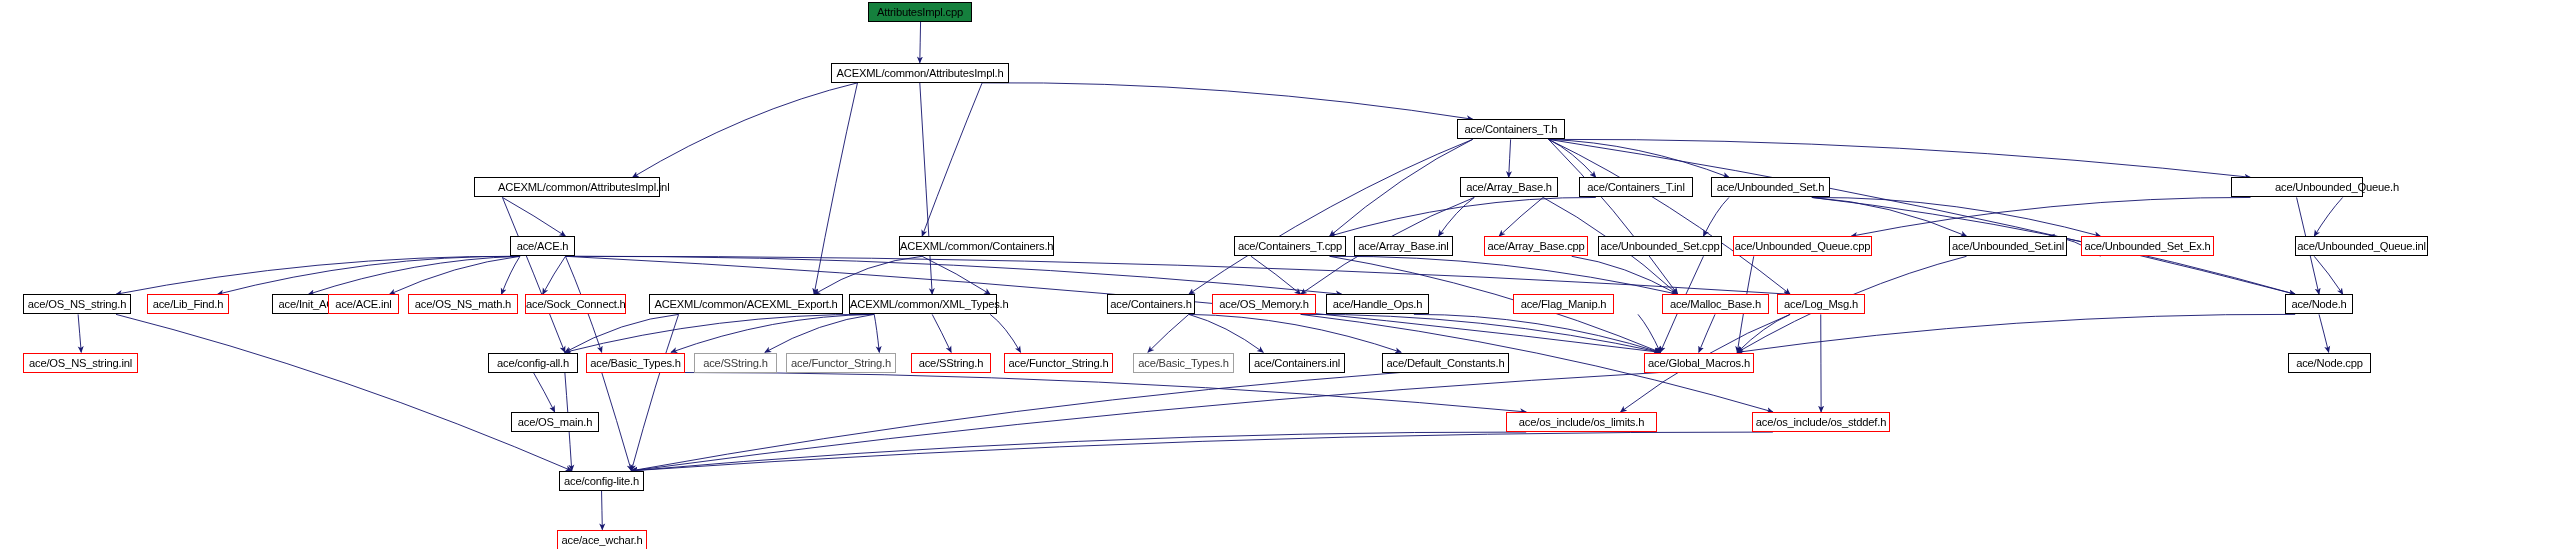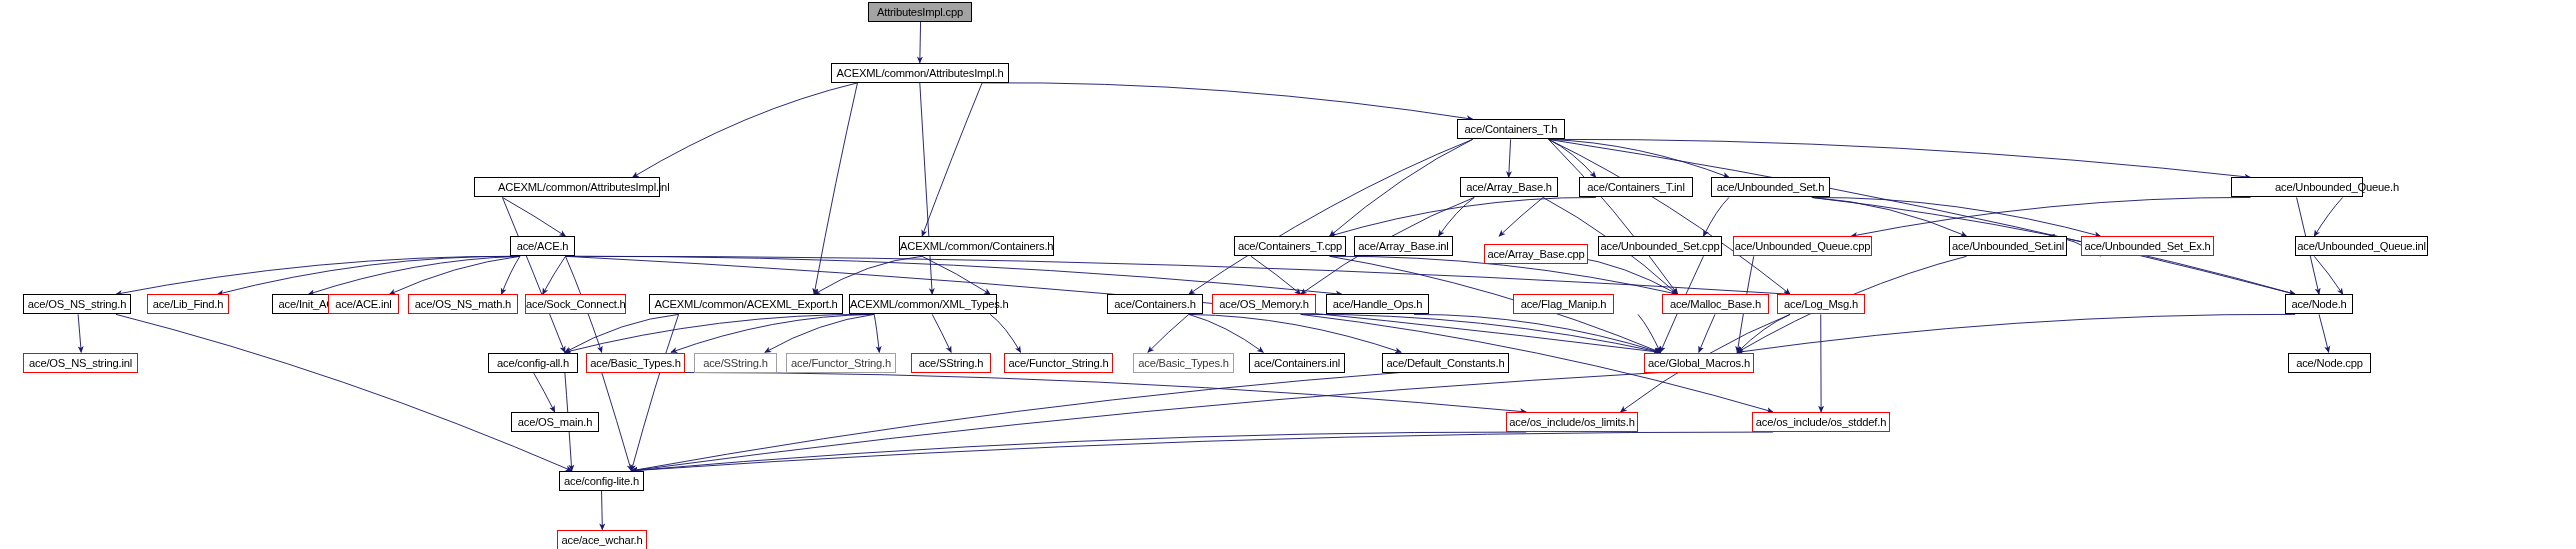--- a/index.html
+++ b/index.html
@@ -25,21 +25,21 @@
     text-align:center;
     white-space:nowrap;
     font-size:11.2px;
     letter-spacing:-0.2px;
     color:#000000;
     background:#ffffff;
     border:0.8px solid #000000;
     z-index:2;
   }
   .node.root {
-    background:#a3a3a3;
+    background:#15803d;
     border:0.8px solid #000000;
   }
   .node.redborder { border:0.8px solid #ff0000; }
   .node.grayborder { border:0.8px solid #a0a0a0; color:#3a3a3a; }
 </style>
 </head>
 <body>
 
 <div id="graph">
   <svg id="edges" viewBox="0 0 3325 709">
@@ -139,53 +139,53 @@
       <div class="node " style="left: 1457px; top: 119px; width: 108px;">ace/Containers_T.h</div>
       <div class="node " style="left: 474px; top: 177px; width: 186px; padding-left: 23px;">ACEXML/common/AttributesImpl.inl</div>
       <div class="node " style="left: 1460px; top: 177px; width: 98px;">ace/Array_Base.h</div>
       <div class="node " style="left: 1579px; top: 177px; width: 114px;">ace/Containers_T.inl</div>
       <div class="node " style="left: 1711px; top: 177px; width: 119px;">ace/Unbounded_Set.h</div>
       <div class="node " style="left: 2231px; top: 177px; width: 132px; padding-left: 43px;">ace/Unbounded_Queue.h</div>
       <div class="node " style="left: 510px; top: 236px; width: 65px;">ace/ACE.h</div>
       <div class="node " style="left: 899px; top: 236px; width: 155px;">ACEXML/common/Containers.h</div>
       <div class="node " style="left: 1234px; top: 236px; width: 112px;">ace/Containers_T.cpp</div>
       <div class="node " style="left: 1354px; top: 236px; width: 99px;">ace/Array_Base.inl</div>
-      <div class="node redborder" style="left: 1484px; top: 236px; width: 104px; margin-top: 8px;">ace/Array_Base.cpp</div>
+      <div class="node redborder" style="left: 1484px; top: 236px; width: 104px;">ace/Array_Base.cpp</div>
       <div class="node " style="left: 1598px; top: 236px; width: 124px;">ace/Unbounded_Set.cpp</div>
       <div class="node redborder" style="left: 1733px; top: 236px; width: 139px;">ace/Unbounded_Queue.cpp</div>
       <div class="node " style="left: 1949px; top: 236px; width: 118px;">ace/Unbounded_Set.inl</div>
       <div class="node redborder" style="left: 2081px; top: 236px; width: 133px;">ace/Unbounded_Set_Ex.h</div>
       <div class="node " style="left: 2295px; top: 236px; width: 133px;">ace/Unbounded_Queue.inl</div>
       <div class="node " style="left: 23px; top: 294px; width: 108px;">ace/OS_NS_string.h</div>
       <div class="node redborder" style="left: 147px; top: 294px; width: 82px;">ace/Lib_Find.h</div>
       <div class="node " style="left: 236px; top: 294px; width: 85px; margin-left: 36px;">ace/Init_ACE.h</div>
       <div class="node redborder" style="left: 328px; top: 294px; width: 71px;">ace/ACE.inl</div>
       <div class="node redborder" style="left: 408px; top: 294px; width: 110px;">ace/OS_NS_math.h</div>
       <div class="node redborder" style="left: 525px; top: 294px; width: 101px;">ace/Sock_Connect.h</div>
       <div class="node " style="left: 649px; top: 294px; width: 194px;">ACEXML/common/ACEXML_Export.h</div>
       <div class="node " style="left: 849px; top: 294px; width: 148px;">ACEXML/common/XML_Types.h</div>
-      <div class="node " style="left: 1107px; top: 294px; width: 96px;">ace/Containers.h</div>
+      <div class="node " style="left: 1107px; top: 294px; width: 88px;">ace/Containers.h</div>
       <div class="node redborder" style="left: 1212px; top: 294px; width: 104px;">ace/OS_Memory.h</div>
       <div class="node " style="left: 1326px; top: 294px; width: 103px;">ace/Handle_Ops.h</div>
       <div class="node redborder" style="left: 1513px; top: 294px; width: 101px;">ace/Flag_Manip.h</div>
       <div class="node redborder" style="left: 1662px; top: 294px; width: 107px;">ace/Malloc_Base.h</div>
       <div class="node redborder" style="left: 1777px; top: 294px; width: 88px;">ace/Log_Msg.h</div>
       <div class="node " style="left: 2285px; top: 294px; width: 68px;">ace/Node.h</div>
       <div class="node redborder" style="left: 23px; top: 353px; width: 115px;">ace/OS_NS_string.inl</div>
       <div class="node " style="left: 488px; top: 353px; width: 90px;">ace/config-all.h</div>
       <div class="node redborder" style="left: 586px; top: 353px; width: 99px;">ace/Basic_Types.h</div>
       <div class="node grayborder" style="left: 694px; top: 353px; width: 83px;">ace/SString.h</div>
       <div class="node grayborder" style="left: 786px; top: 353px; width: 110px;">ace/Functor_String.h</div>
       <div class="node redborder" style="left: 911px; top: 353px; width: 80px;">ace/SString.h</div>
       <div class="node redborder" style="left: 1004px; top: 353px; width: 109px;">ace/Functor_String.h</div>
       <div class="node grayborder" style="left: 1133px; top: 353px; width: 101px;">ace/Basic_Types.h</div>
       <div class="node " style="left: 1249px; top: 353px; width: 96px;">ace/Containers.inl</div>
       <div class="node " style="left: 1382px; top: 353px; width: 127px;">ace/Default_Constants.h</div>
       <div class="node redborder" style="left: 1644px; top: 353px; width: 110px;">ace/Global_Macros.h</div>
       <div class="node " style="left: 2288px; top: 353px; width: 83px;">ace/Node.cpp</div>
       <div class="node " style="left: 511px; top: 412px; width: 88px;">ace/OS_main.h</div>
-      <div class="node redborder" style="left: 1506px; top: 412px; width: 132px;">ace/os_include/os_limits.h</div>
+      <div class="node redborder" style="left: 1506px; top: 412px; width: 151px;">ace/os_include/os_limits.h</div>
       <div class="node redborder" style="left: 1752px; top: 412px; width: 138px;">ace/os_include/os_stddef.h</div>
       <div class="node " style="left: 559px; top: 471px; width: 85px;">ace/config-lite.h</div>
       <div class="node redborder" style="left: 557px; top: 530px; width: 90px;">ace/ace_wchar.h</div>
     </div>
 </div>
 
 
 </body></html>

